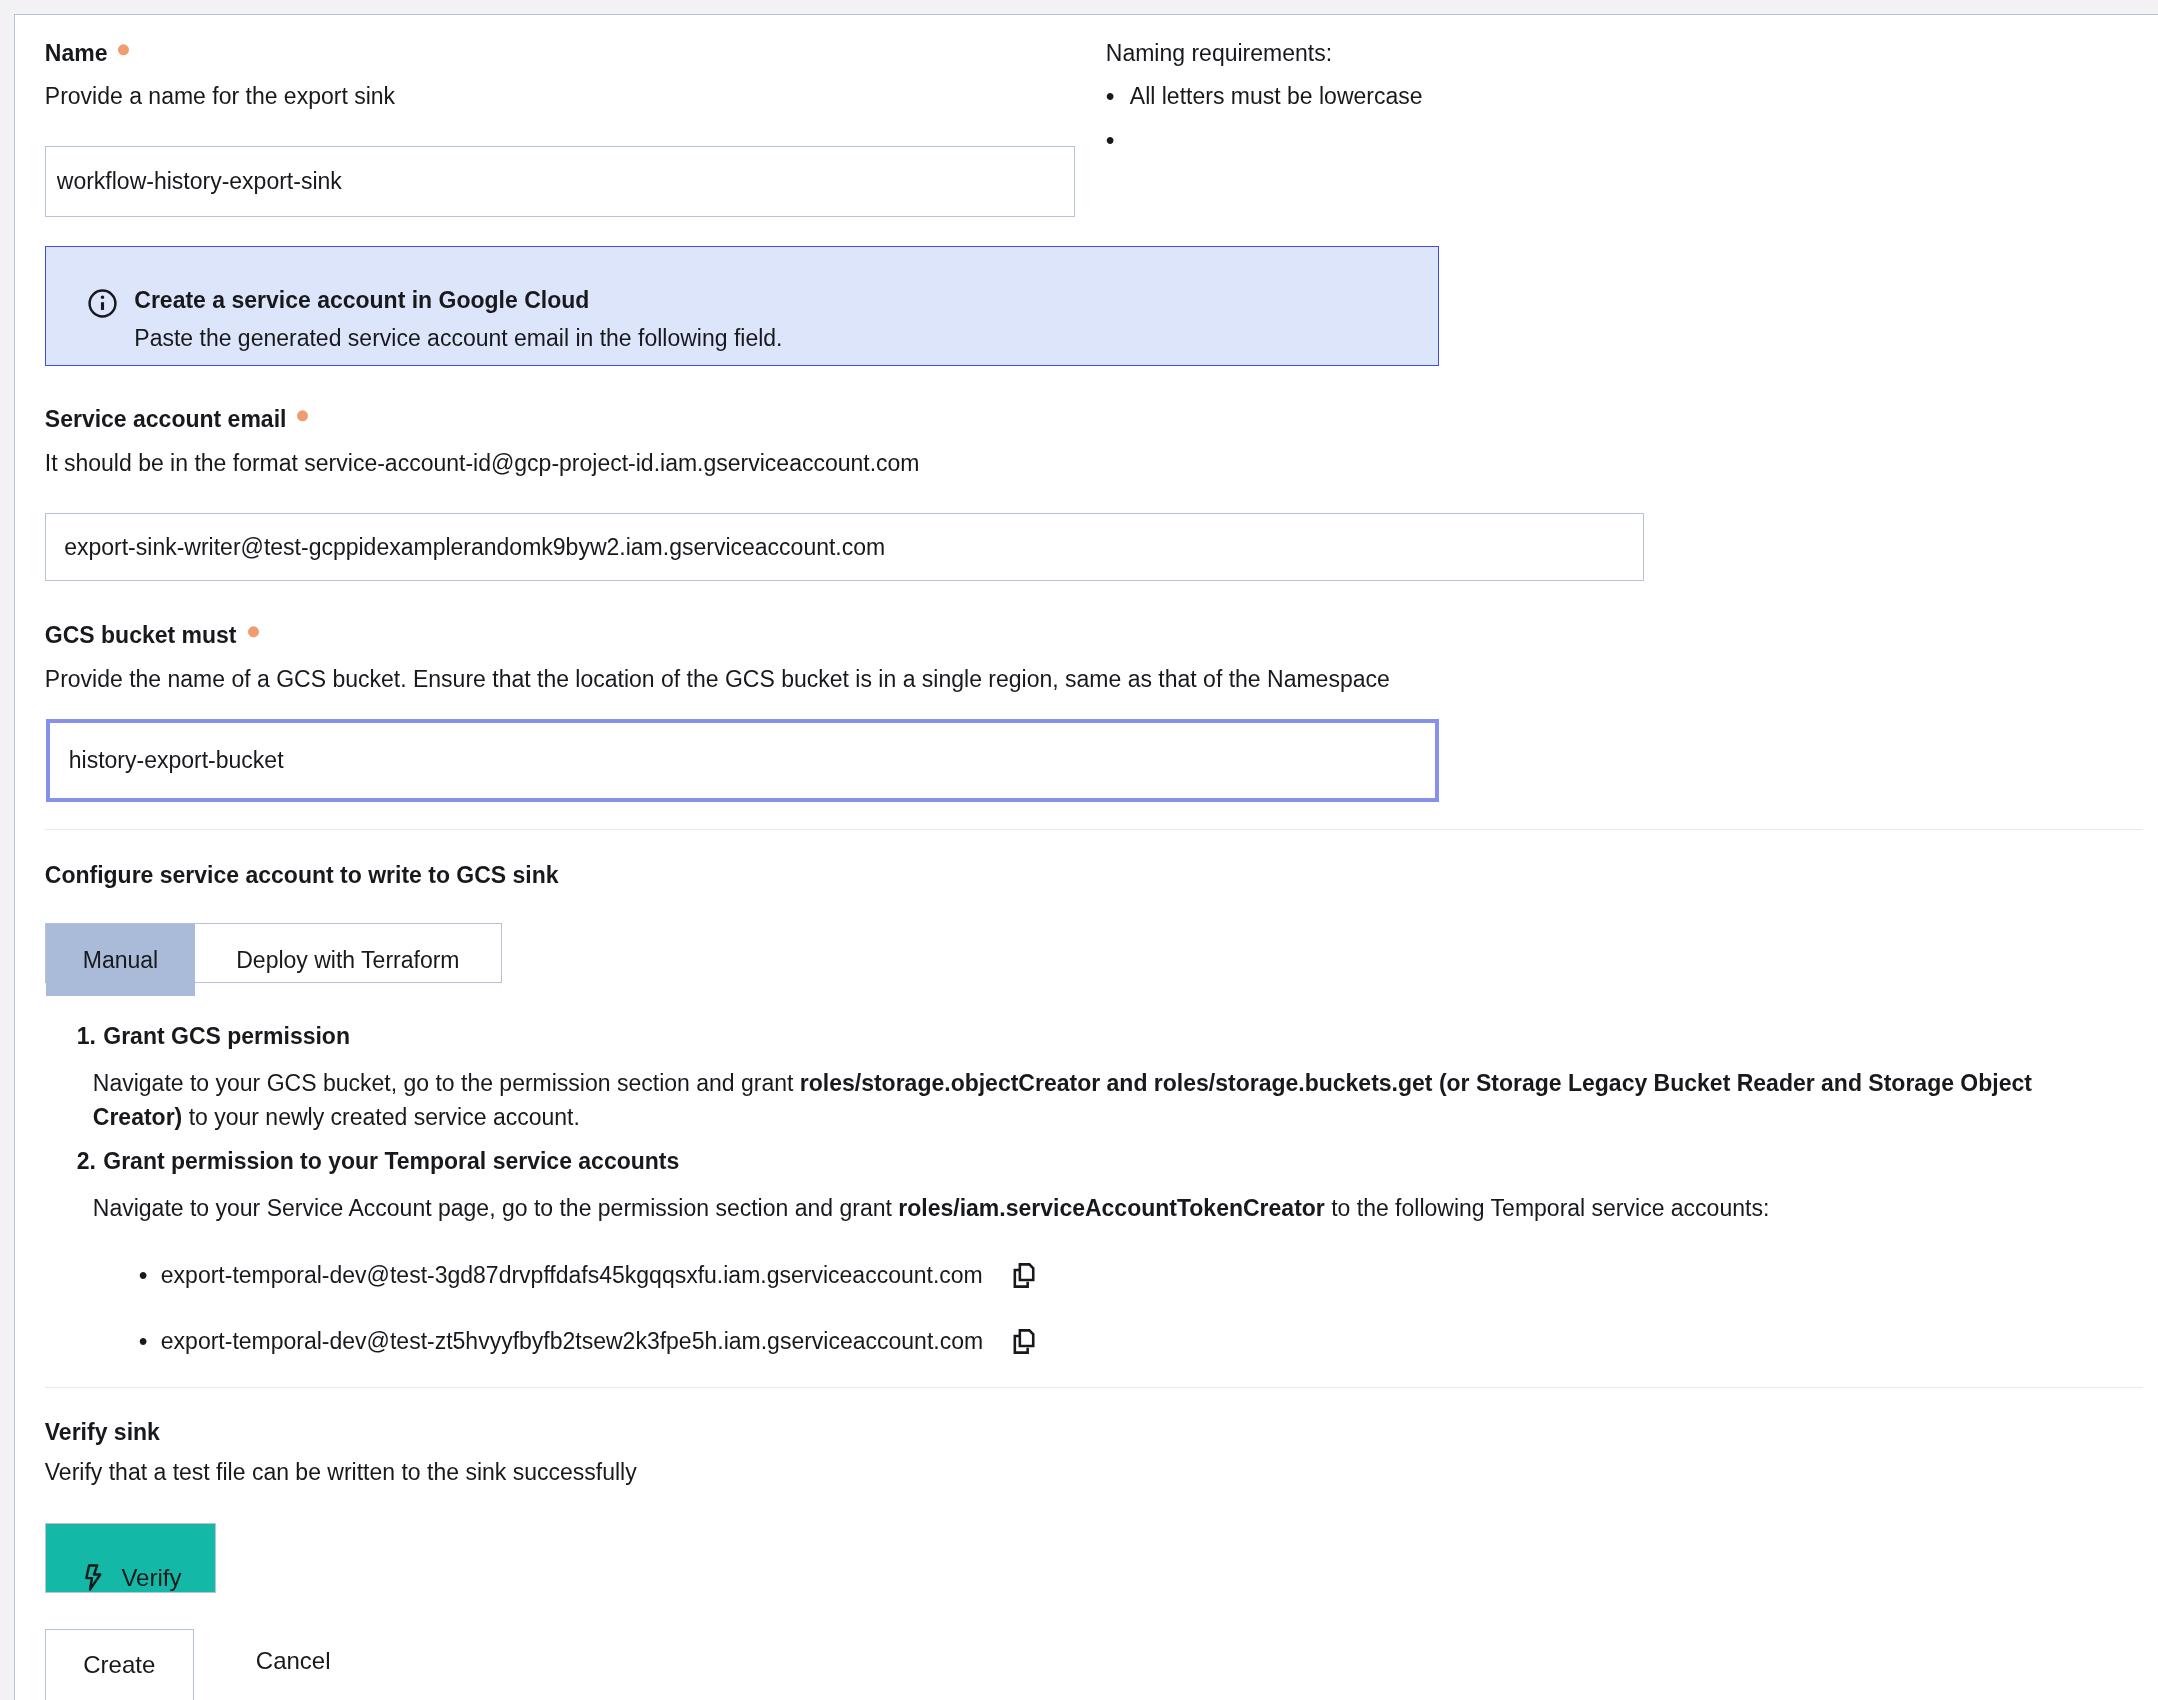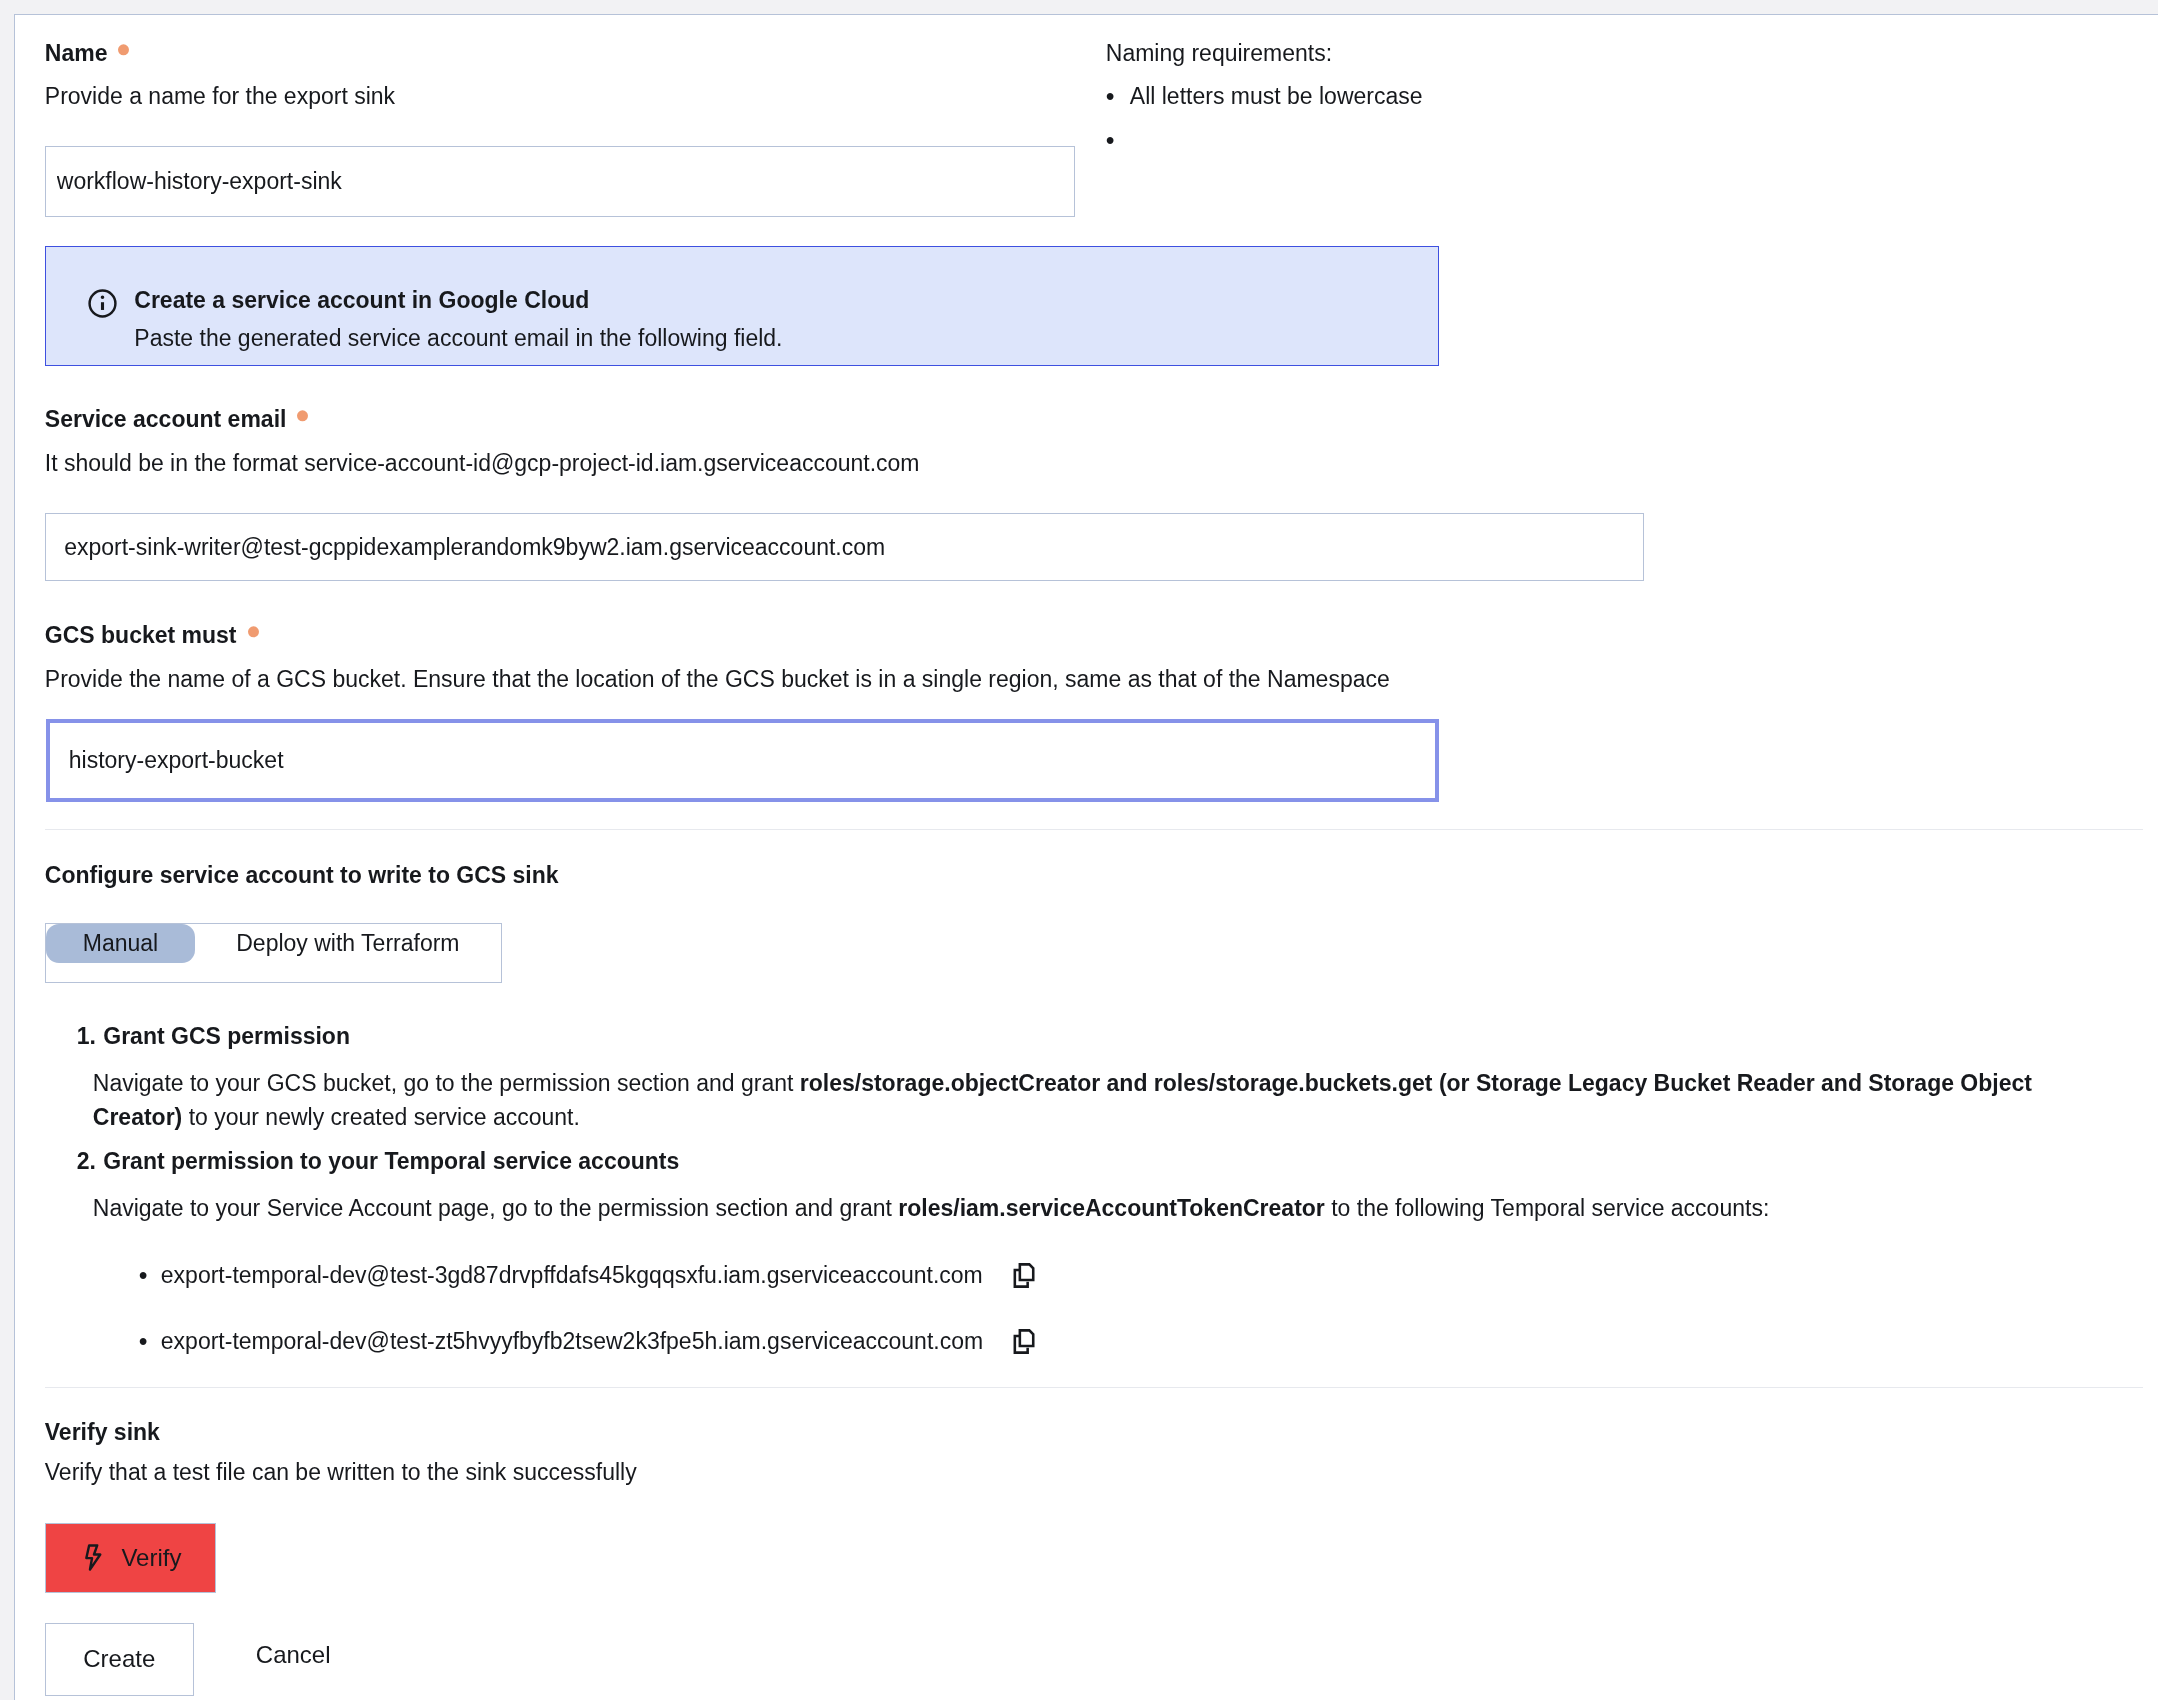--- a/index.html
+++ b/index.html
@@ -82,24 +82,23 @@
   .tab-group {
     margin-top: 33px;
     display: inline-flex;
     border: 1.8px solid #b6c2d8;
     background: #fff;
     height: 60px;
   }
   .tab {
     display: flex; align-items: center; justify-content: center;
     padding: 0 37px;
-    height: 39px;
+    height: 72px;
     cursor: pointer;
     white-space: nowrap;
-    border-radius: 13px;
   }
   .tab.selected { background: #a9bbd8; }
   .tab.unselected { padding: 0 41px; text-align: right; }
   .step-title {
     font-weight: bold;
     margin-left: 32px;
     margin-top: 37px;
     height: 29px;
   }
   .step-title .step-num { margin-right: 7.3px; }
@@ -127,23 +126,23 @@
     cursor: pointer;
     width: 33px; height: 33px;
     display: flex; align-items: center; justify-content: center;
     padding: 0;
   }
   .verify-title { font-weight: bold; margin-top: 30px; height: 29px; }
   .verify-desc { margin-top: 11px; height: 29px; }
   .verify-btn {
     margin-top: 36px;
     display: inline-flex;
-    align-items: center;
+    align-items: flex-end;
     gap: 15.6px;
-    background: #ef4444;
+    background: #14b8a6;
     border: 1.8px solid #b6c2d8;
     font-family: "Liberation Sans", sans-serif;
     font-size: 24px;
     color: #17191d;
     height: 70px;
     padding: 0 34px;
     cursor: pointer;
   }
   .actions-row {
     margin-top: 30px;

